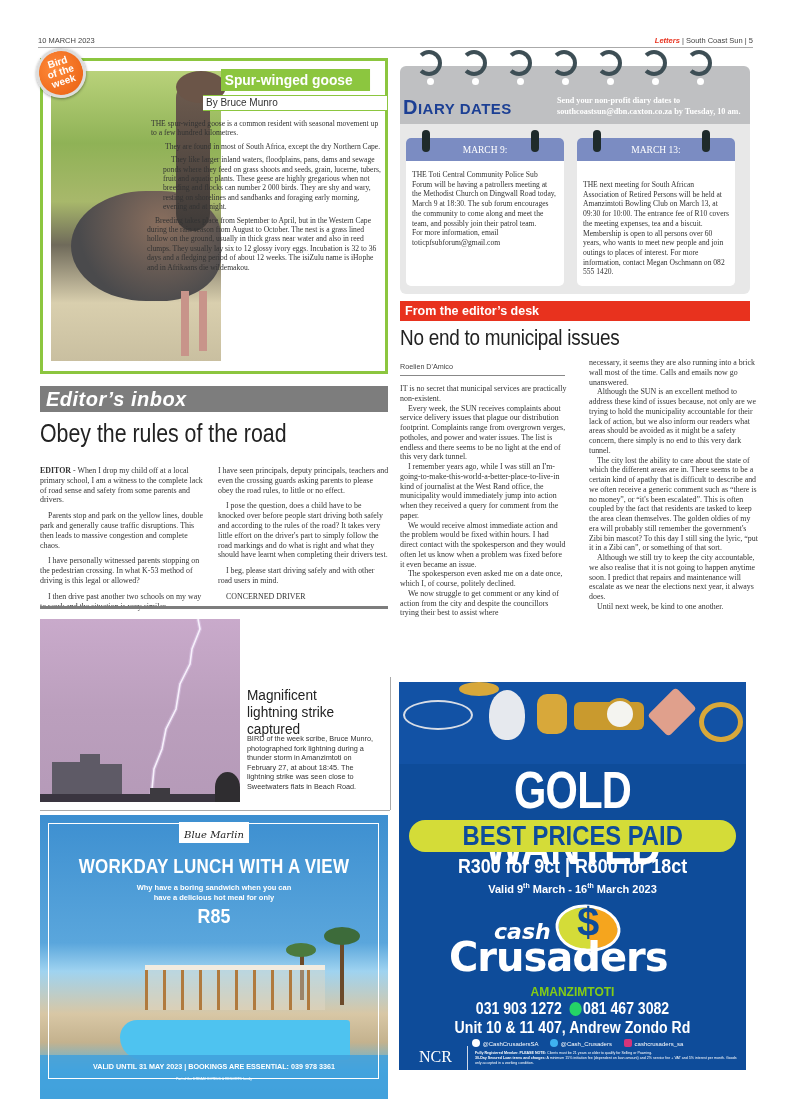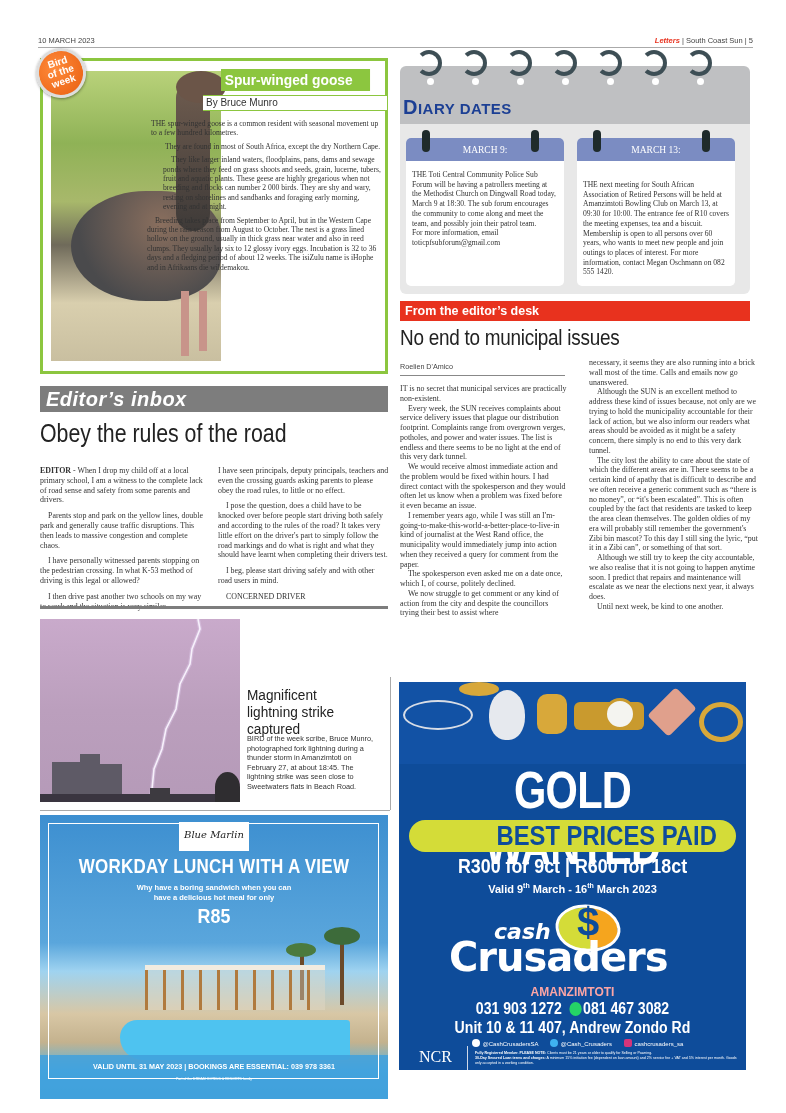--- a/index.html
+++ b/index.html
@@ -66,46 +66,46 @@
   .lightning-photo svg { position: absolute; left: 0; top: 0; }
   .bld { position: absolute; bottom: 0; background: #5e5a66; }
   .lightning-headline { left: 247px; top: 686px; width: 140px; font-family: "Liberation Sans", sans-serif; font-size: 15.5px; line-height: 17px; color: #222; transform: scaleX(0.88); transform-origin: left; }
   .lightning-text { left: 247px; top: 734px; width: 132px; font-family: "Liberation Sans", sans-serif; font-size: 7.3px; line-height: 9.6px; color: #333; }
   .lightning-border { left: 390px; top: 677px; width: 1px; height: 133px; background: #aaa; }
   .lightning-bottom { left: 40px; top: 810px; width: 350px; height: 1px; background: #aaa; }
 
   
   .marlin-ad { left: 40px; top: 815px; width: 348px; height: 284px; background: linear-gradient(180deg, #3d8fd0 0%, #5aa6dc 45%, #9fd3f0 55%, #d8c7a5 70%, #c4b28e 80%, #4fb4e6 90%, #45a6db 100%); overflow: hidden; }
   .marlin-frame { position: absolute; left: 8px; top: 8px; width: 331px; height: 256px; border: 1.5px solid #fff; }
-  .marlin-logo { position: absolute; left: 139px; top: 7px; width: 70px; height: 29px; background: #fff; color: #222; font-family: "DejaVu Serif", serif; font-style: italic; font-size: 10px; text-align: center; line-height: 26px; }
+  .marlin-logo { position: absolute; left: 139px; top: 7px; width: 70px; height: 21px; background: #fff; color: #222; font-family: "DejaVu Serif", serif; font-style: italic; font-size: 10px; text-align: center; line-height: 26px; }
   .marlin-title { position: absolute; left: 0; top: 40px; width: 348px; text-align: center; color: #fff; font-family: "Liberation Sans", sans-serif; font-weight: bold; font-size: 20px; transform: scaleX(0.85); letter-spacing: 0.3px; }
   .marlin-sub { position: absolute; left: 0; top: 68px; width: 348px; text-align: center; color: #fff; font-family: "Liberation Sans", sans-serif; font-weight: bold; font-size: 7.5px; line-height: 10px; }
   .marlin-price { position: absolute; left: 0; top: 89px; width: 348px; text-align: center; color: #fff; font-family: "Liberation Sans", sans-serif; font-weight: bold; font-size: 21px; transform: scaleX(0.85); }
   .marlin-pool { position: absolute; left: 80px; top: 205px; width: 230px; height: 40px; background: #4ec3f0; border-radius: 30px 6px 6px 40px; }
   .marlin-pavilion { position: absolute; left: 105px; top: 150px; width: 180px; height: 45px; border-top: 5px solid #f2ece0; background: repeating-linear-gradient(90deg, #b07a3e 0 3px, transparent 3px 18px), rgba(230,220,200,0.4); }
   .marlin-palm { position: absolute; width: 4px; background: #6b4a2a; }
   .marlin-footer { position: absolute; left: 0; top: 240px; width: 348px; height: 44px; background: rgba(65,160,220,0.85); }
   .marlin-valid { position: absolute; left: 0; top: 247px; width: 348px; text-align: center; color: #fff; font-family: "Liberation Sans", sans-serif; font-weight: bold; font-size: 7.2px; }
   .marlin-group { position: absolute; left: 0; top: 262px; width: 348px; text-align: center; color: #fff; font-family: "Liberation Sans", sans-serif; font-size: 3.5px; }
 
   
   .cc-ad { left: 399px; top: 682px; width: 347px; height: 388px; background: #0e4c9a; overflow: hidden; }
   .cc-jewels { position: absolute; left: 0; top: 0; width: 347px; height: 82px; background: #1252a5; }
   .jewel { position: absolute; border-radius: 50%; }
   .cc-gold { position: absolute; left: 0; top: 80px; width: 347px; text-align: center; color: #fff; font-family: "Liberation Sans", sans-serif; font-weight: bold; font-size: 52px; line-height: 56px; transform: scaleX(0.8); letter-spacing: -1px; }
-  .cc-best { position: absolute; left: 10px; top: 138px; width: 327px; height: 32px; background: #d4dc38; border-radius: 16px; color: #0e4c9a; font-family: "Liberation Sans", sans-serif; font-weight: bold; font-size: 28px; line-height: 32px; text-align: right; }
+  .cc-best { position: absolute; left: 10px; top: 138px; width: 327px; height: 32px; background: #d4dc38; border-radius: 16px; color: #0e4c9a; font-family: "Liberation Sans", sans-serif; font-weight: bold; font-size: 28px; line-height: 32px; text-align: center; }
   .cc-best span { display: inline-block; transform: scaleX(0.85); }
   .cc-rates { position: absolute; left: 0; top: 172px; width: 347px; text-align: center; color: #fff; font-family: "Liberation Sans", sans-serif; font-weight: bold; font-size: 21px; transform: scaleX(0.85); }
   .cc-valid { position: absolute; left: 0; top: 200px; width: 347px; text-align: center; color: #fff; font-family: "Liberation Sans", sans-serif; font-weight: bold; font-size: 11px; }
   .cc-valid sup { font-size: 7px; }
   .cc-logo-shield { position: absolute; left: 157px; top: 222px; width: 64px; height: 48px; border-radius: 40% 60% 40% 55%; background: linear-gradient(90deg, #d4dc38 50%, #f5a51e 50%); border: 3px solid #fff; transform: rotate(-8deg); }
   .cc-dollar { position: absolute; left: 178px; top: 218px; color: #0e4c9a; font-family: "Liberation Sans", sans-serif; font-weight: bold; font-size: 40px; }
   .cc-cash { position: absolute; left: 95px; top: 237px; color: #fff; font-family: "DejaVu Sans", sans-serif; font-weight: bold; font-style: italic; font-size: 22px; }
   .cc-crusaders { position: absolute; left: 50px; top: 252px; color: #fff; font-family: "DejaVu Sans", sans-serif; font-weight: bold; font-size: 40px; letter-spacing: -1px; }
-  .cc-town { position: absolute; left: 0; top: 303px; width: 347px; text-align: center; color: #fca5a5; font-family: "Liberation Sans", sans-serif; font-weight: bold; font-size: 12px; }
+  .cc-town { position: absolute; left: 0; top: 303px; width: 347px; text-align: center; color: #84cc16; font-family: "Liberation Sans", sans-serif; font-weight: bold; font-size: 12px; }
   .cc-phones { position: absolute; left: 0; top: 318px; width: 347px; text-align: center; color: #fff; font-family: "Liberation Sans", sans-serif; font-weight: bold; font-size: 16px; transform: scaleX(0.88); }
   .wa-icon { display: inline-block; width: 14px; height: 14px; border-radius: 50%; background: #25d366; vertical-align: -2px; margin: 0 2px 0 8px; }
   .cc-address { position: absolute; left: 0; top: 337px; width: 347px; text-align: center; color: #fff; font-family: "Liberation Sans", sans-serif; font-weight: bold; font-size: 16px; transform: scaleX(0.88); }
   .cc-socials { position: absolute; left: 0; top: 357px; width: 347px; text-align: center; color: #fff; font-family: "Liberation Sans", sans-serif; font-size: 6px; }
   .soc-icon { display: inline-block; width: 8px; height: 8px; border-radius: 50%; vertical-align: -1px; margin: 0 3px 0 10px; }
   .cc-ncr { position: absolute; left: 20px; top: 366px; color: #fff; font-family: "Liberation Serif", serif; font-size: 16px; line-height: 18px; }
   .cc-ncr-line { position: absolute; left: 68px; top: 364px; width: 1px; height: 24px; background: #cfd8e8; }
   .cc-legal { position: absolute; left: 76px; top: 369px; width: 265px; color: #fff; font-family: "Liberation Sans", sans-serif; font-size: 3.6px; line-height: 5px; }
   .cc-legal b { font-weight: bold; }
 </style>
@@ -156,20 +156,21 @@
       <div class="ring-dot" style="left:117px"></div>
     <div class="ring" style="left:151px"></div>
       <div class="ring-dot" style="left:162px"></div>
     <div class="ring" style="left:196px"></div>
       <div class="ring-dot" style="left:207px"></div>
     <div class="ring" style="left:241px"></div>
       <div class="ring-dot" style="left:252px"></div>
     <div class="ring" style="left:286px"></div>
       <div class="ring-dot" style="left:297px"></div>
     <div class="diary-title"><span>D</span><small>IARY DATES</small></div>
+    <div class="diary-note">Send your non-profit diary dates to southcoastsun@dbn.caxton.co.za by Tuesday, 10 am.</div>
   </div>
   <div class="diary-bottom"></div>
   <div class="diary-card" style="left:6px">
     <div class="diary-card-head">MARCH 9:</div>
     <div class="diary-card-body">
       <div>THE Toti Central Community Police Sub Forum will be having a patrollers meeting at the Methodist Church on Dingwall Road today, March 9 at 18:30. The sub forum encourages the community to come along and meet the team, and possibly join their patrol team.</div>
       <div>For more information, email toticpfsubforum@gmail.com</div>
     </div>
   </div>
   <div class="diary-card" style="left:177px">
@@ -183,22 +184,22 @@
   <div class="peg" style="left:193px"></div>
   <div class="peg" style="left:302px"></div>
 </div>
 
 <div class="abs desk-bar">From the editor’s desk</div>
 <div class="abs desk-headline">No end to municipal issues</div>
 <div class="abs desk-byline">Roelien D'Amico</div>
 <div class="abs desk-col" style="left:400px; top:384px; width:168px;">
   <p class="first">IT is no secret that municipal services are practically non-existent.</p>
   <p>Every week, the SUN receives complaints about service delivery issues that plague our distribution footprint. Complaints range from overgrown verges, potholes, and power and water issues. The list is endless and there seems to be no light at the end of this very dark tunnel.</p>
+  <p>I remember years ago, while I was still an I'm-going-to-make-this-world-a-better-place-to-live-in kind of journalist at the West Rand office, the municipality would immediately jump into action when they received a query for comment from the paper.</p>
   <p>We would receive almost immediate action and the problem would be fixed within hours. I had direct contact with the spokesperson and they would often let us know when a problem was fixed before it even became an issue.</p>
-  <p>I remember years ago, while I was still an I'm-going-to-make-this-world-a-better-place-to-live-in kind of journalist at the West Rand office, the municipality would immediately jump into action when they received a query for comment from the paper.</p>
   <p>The spokesperson even asked me on a date once, which I, of course, politely declined.</p>
   <p>We now struggle to get comment or any kind of action from the city and despite the councillors trying their best to assist where</p>
 </div>
 <div class="abs desk-col" style="left:589px; top:358px; width:172px;">
   <p class="first">necessary, it seems they are also running into a brick wall most of the time. Calls and emails now go unanswered.</p>
   <p>Although the SUN is an excellent method to address these kind of issues because, not only are we trying to hold the municipality accountable for their lack of action, but we also inform our readers what areas should be avoided as it might be a safety concern, there simply is no end to this very dark tunnel.</p>
   <p>The city lost the ability to care about the state of which the different areas are in. There seems to be a certain kind of apathy that is difficult to describe and we often receive a generic comment such as “there is no money”, or “it's been escalated”. This is often coupled by the fact that residents are tasked to keep the area clean themselves. The golden oldies of my era will probably still remember the government's Zibi bin mascot? To this day I still sing the lyric, “put it in a Zibi can”, or something of that sort.</p>
   <p>Although we still try to keep the city accountable, we also realise that it is not going to happen anytime soon. I predict that repairs and maintenance will escalate as we near the elections next year, it always does.</p>
   <p>Until next week, be kind to one another.</p>
 </div>

